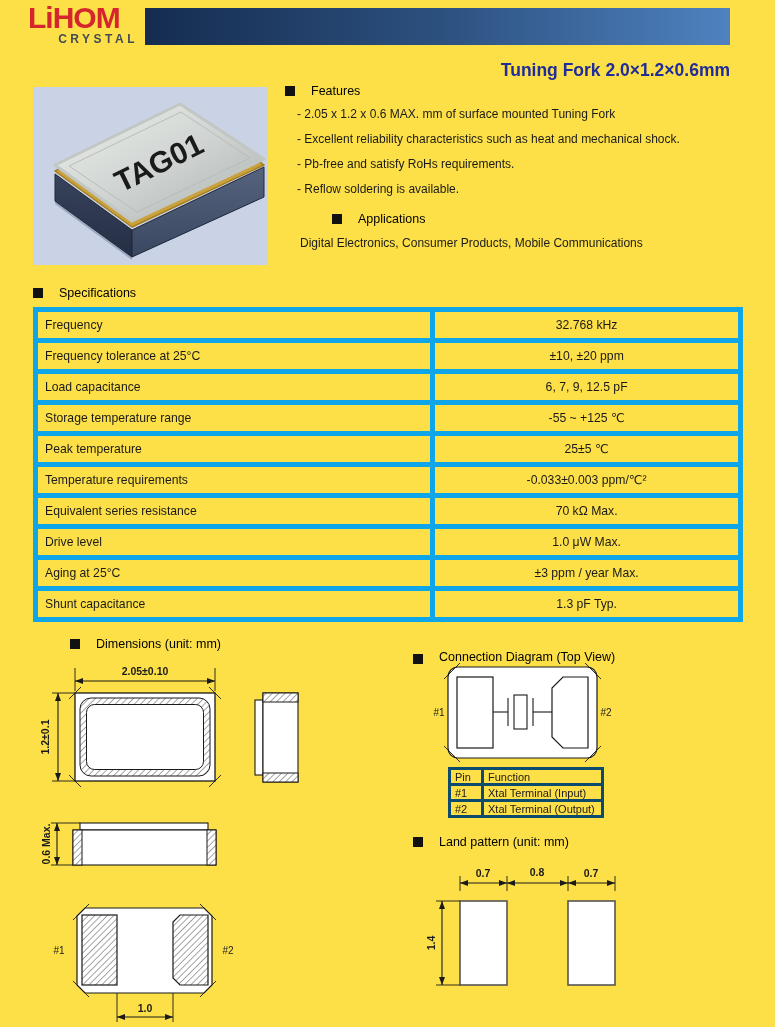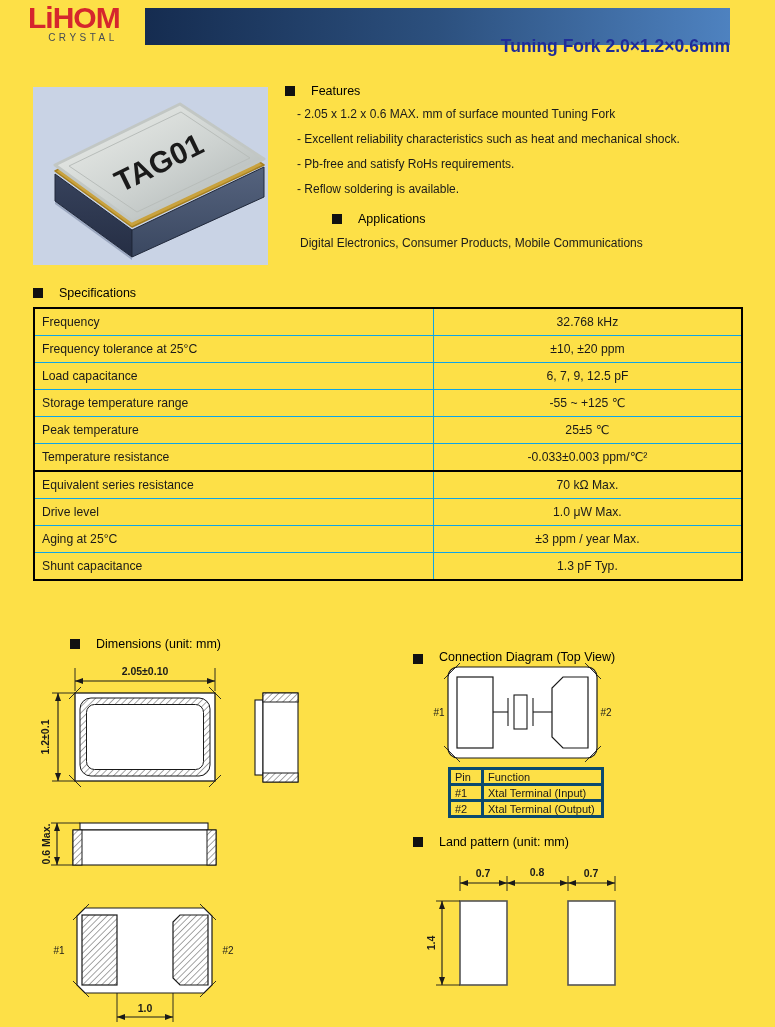--- a/index.html
+++ b/index.html
@@ -4,36 +4,36 @@
 <style>
   html,body { margin:0; padding:0; background:#fff; }
   #page {
     position:relative; width:775px; height:1027px; background:#fde047;
     font-family:"Liberation Sans","DejaVu Sans",sans-serif; color:#1a1a1a;
     overflow:hidden;
   }
   
   #logo { position:absolute; left:28px; top:3px; width:110px; }
   #logo .brand { font-size:30px; font-weight:bold; color:#D5262D; letter-spacing:-1px; line-height:30px; }
-  #logo .sub { font-size:10px; letter-spacing:3.5px; color:#454B55; text-align:center; margin-top:-1px; font-weight:normal; }
+  #logo .sub { font-size:12px; letter-spacing:3.5px; color:#454B55; text-align:right; margin-top:-1px; font-weight:bold; }
   #banner { position:absolute; left:145px; top:8px; width:585px; height:37px;
     background:linear-gradient(to right,#152C50,#2C507E,#4E82C0); }
-  #doc-title { position:absolute; right:45px; top:36px; font-size:17.5px; font-weight:bold; color:#1F2C99; }
+  #doc-title { position:absolute; right:45px; top:60px; font-size:17.5px; font-weight:bold; color:#1F2C99; }
   
   #product { position:absolute; left:33px; top:87px; width:235px; height:178px; }
   
   .sect-head { position:absolute; display:flex; align-items:center; gap:16px; font-size:12.5px; color:#000; white-space:nowrap; }
   .sq { width:10px; height:10px; background:#111; flex:0 0 auto; }
   
   .feat-item { position:absolute; left:297px; font-size:12px; white-space:nowrap; }
   #app-text  { position:absolute; left:300px; top:236px; font-size:12px; white-space:nowrap; }
   
   #spec-table { position:absolute; left:33px; top:307px; width:710px; border-collapse:collapse;
     font-size:12.2px; table-layout:fixed; }
-  #spec-table td { border:1px solid #0ea5e9; height:26px; padding:0; }
+  #spec-table td { border:5px solid #0ea5e9; height:26px; padding:0; }
   #spec-table { border:2px solid #000; }
   #spec-table td.lbl { padding-left:7px; width:56%; }
   #spec-table td.val { text-align:center; width:44%; }
   #spec-table tr.thick td { border-top:2.5px solid #000; }
   
   #pin-table { position:absolute; left:448px; top:767px; width:156px; border-collapse:collapse;
     font-size:11px; border:1.5px solid #222; }
   #pin-table td { border:3px solid #0c4a6e; height:13px; padding:0 0 0 4px; white-space:nowrap; }
   #pin-table td.c1 { width:26px; }
   
@@ -121,21 +121,21 @@
         </tr>
     <tr>
           <td class="lbl">Storage temperature range</td>
           <td class="val">-55 ~ +125 ℃</td>
         </tr>
     <tr>
           <td class="lbl">Peak temperature</td>
           <td class="val">25±5 ℃</td>
         </tr>
     <tr>
-          <td class="lbl">Temperature resistance</td>
+          <td class="lbl">Temperature requirements</td>
           <td class="val">-0.033±0.003 ppm/℃²</td>
         </tr>
     <tr class="thick">
           <td class="lbl">Equivalent series resistance</td>
           <td class="val">70 kΩ Max.</td>
         </tr>
     <tr>
           <td class="lbl">Drive level</td>
           <td class="val">1.0 μW Max.</td>
         </tr>

